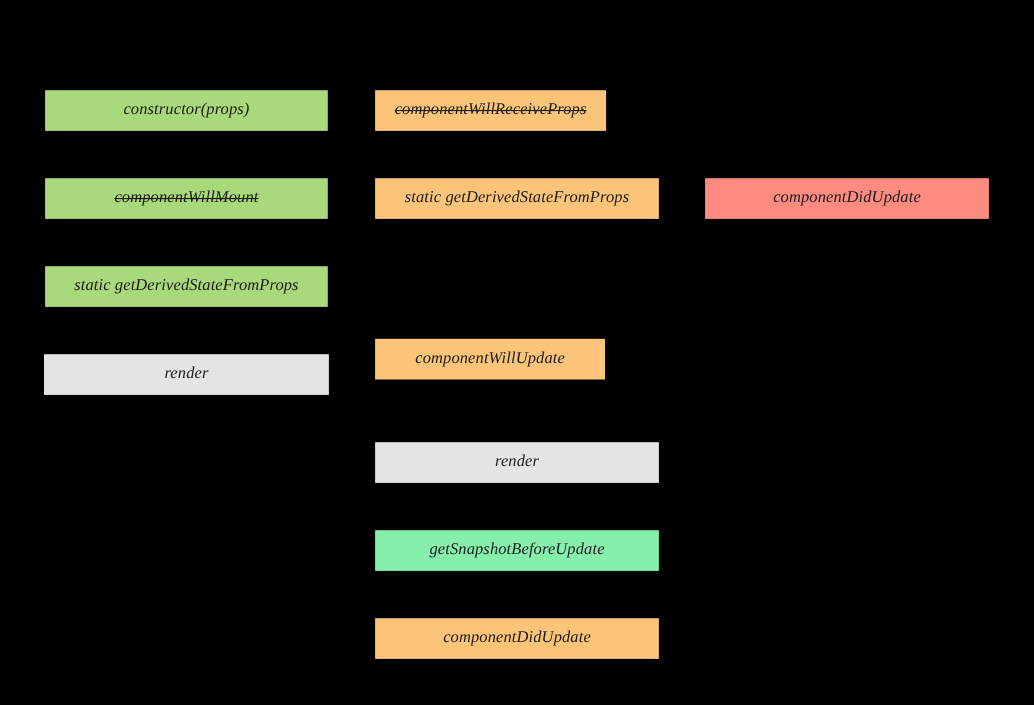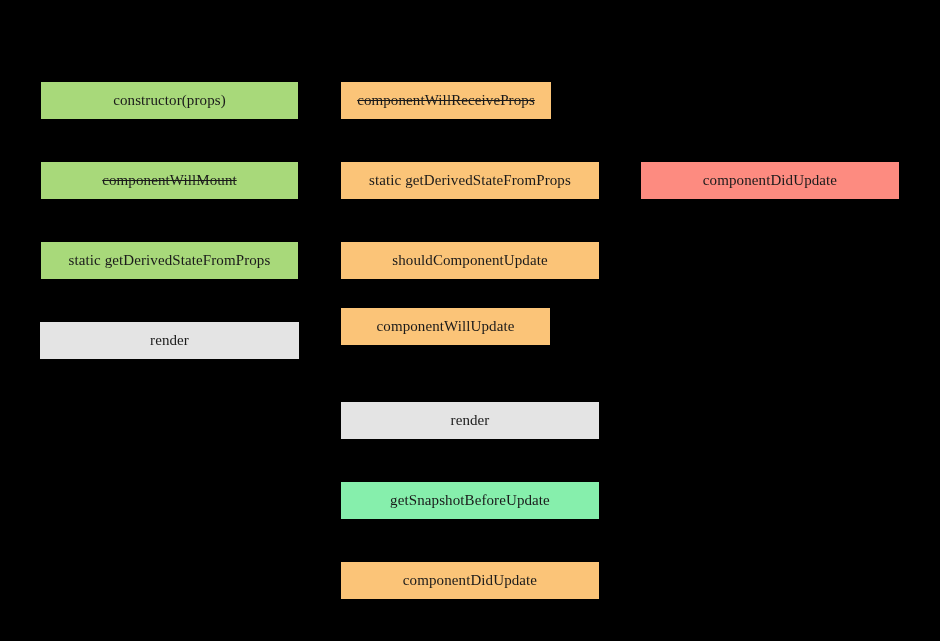--- a/index.html
+++ b/index.html
@@ -21,20 +21,21 @@
     top: 0;
     width: 940px;
     height: 641px;
     background: #000000;
   }
   .column {
     position: absolute;
     top: 0;
     height: 641px;
     width: 300px;
+    font-style: italic;
   }
   .col-mounting   { left: 0px; }
   .col-updating   { left: 300px; }
   .col-unmounting { left: 600px; }
 
   .col-title {
     position: absolute;
     top: 26px;
     left: 0;
     width: 300px;
@@ -92,23 +93,20 @@
     </div>
 
   <div class="column col-updating">
     <div class="col-title"></div>
   <div class="lc-box deprecated" style="left: 41px; top: 82px; width: 210px; background: rgb(251, 196, 120);">
         <span class="lc-label">componentWillReceiveProps</span>
       </div>
       <div class="lc-box" style="left: 41px; top: 162px; width: 258px; background: rgb(251, 196, 120);">
         <span class="lc-label">static getDerivedStateFromProps</span>
       </div>
-      <div class="lc-box" style="left: 41px; top: 242px; width: 258px; background: rgb(251, 196, 120);">
-        <span class="lc-label">shouldComponentUpdate</span>
-      </div>
       <div class="lc-box" style="left: 41px; top: 308px; width: 209px; background: rgb(251, 196, 120);">
         <span class="lc-label">componentWillUpdate</span>
       </div>
       <div class="lc-box" style="left: 41px; top: 402px; width: 258px; background: rgb(228, 228, 228);">
         <span class="lc-label">render</span>
       </div>
       <div class="lc-box" style="left: 41px; top: 482px; width: 258px; background: #86efac;">
         <span class="lc-label">getSnapshotBeforeUpdate</span>
       </div>
       <div class="lc-box" style="left: 41px; top: 562px; width: 258px; background: rgb(251, 196, 120);">

